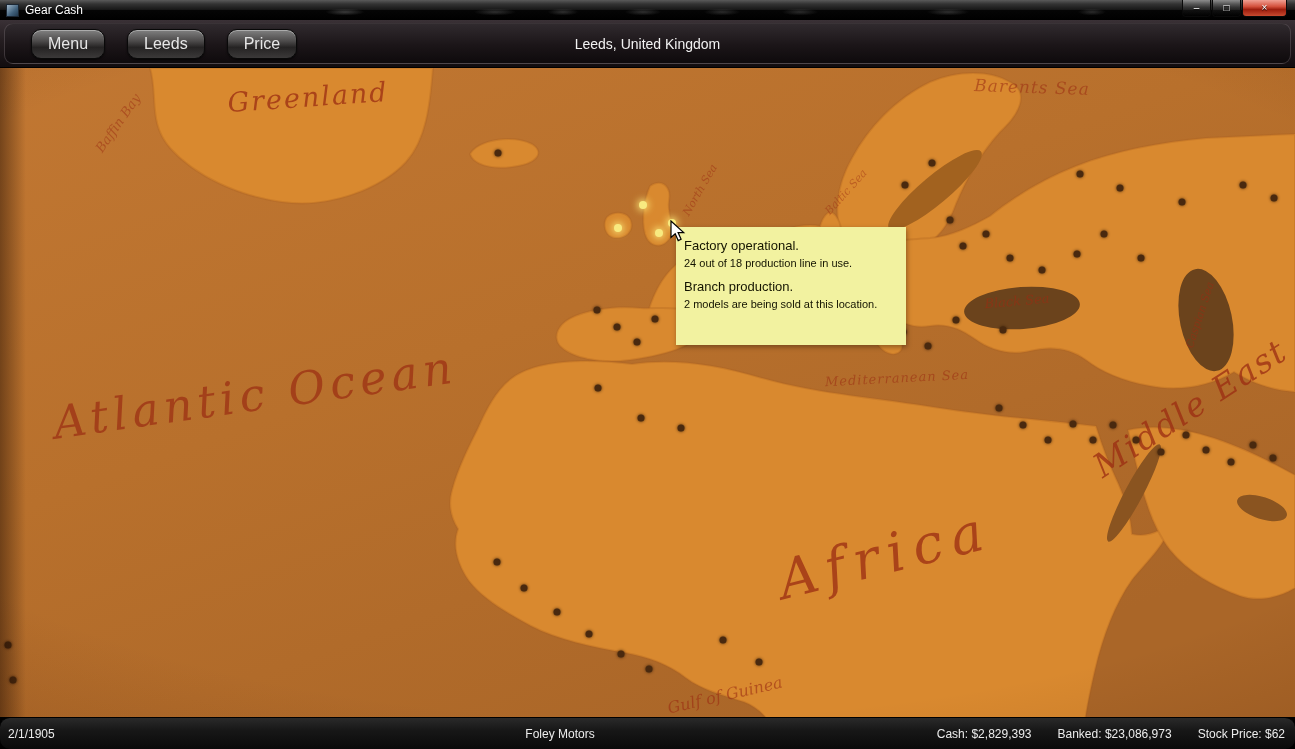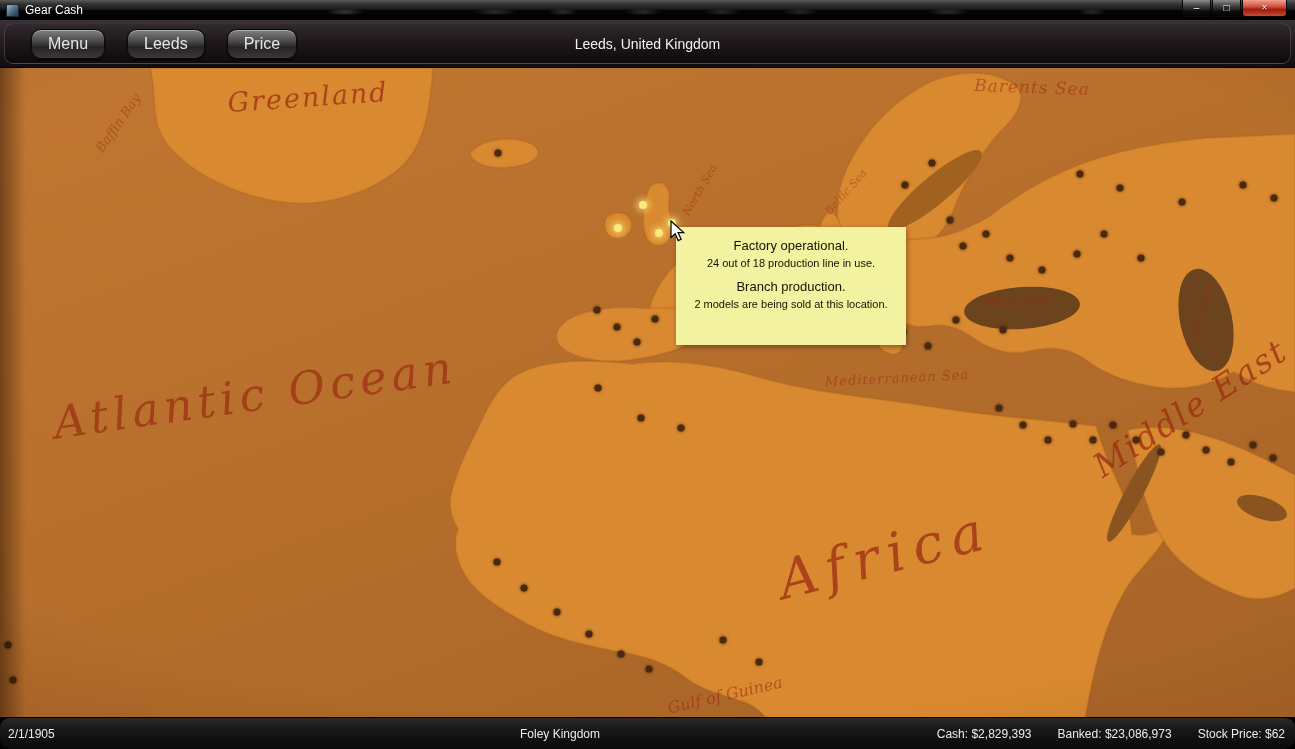--- a/index.html
+++ b/index.html
@@ -68,21 +68,21 @@
   .dot.hl { width: 8px; height: 8px; background: #f8ea80;
     box-shadow: 0 0 7px 2px rgba(250,230,120,0.85); }
   .vignette { position: absolute; inset: 0; pointer-events: none;
     background:
       linear-gradient(90deg, rgba(25,8,0,0.45), transparent 2%),
       radial-gradient(ellipse 120% 100% at 50% 45%, rgba(0,0,0,0) 55%, rgba(60,20,0,0.18) 80%, rgba(35,10,0,0.48) 100%);
   }
   .tooltip {
     position: absolute; left: 676px; top: 159px; width: 230px; height: 118px;
     background: #f2f2a0; box-shadow: 1px 2px 5px rgba(0,0,0,0.35);
-    color: #141400; text-align: center; padding: 11px 8px 0; font-size: 11px;
+    color: #141400; padding: 11px 8px 0; font-size: 11px;
   }
   .tt-head { font-size: 13px; margin-bottom: 4px; }
   .tt-body { font-size: 11px; line-height: 1.15; margin-bottom: 9px; }
   .cursor { position: absolute; left: 670px; top: 152px; width: 17px; height: 24px; pointer-events: none; }
 
   
   .statusbar { height: 32px; position: relative; display: flex; align-items: center;
     background: linear-gradient(#2a2a2a, #171717 40%, #0a0a0a); border-top: 1px solid #000;
     color: #ececec; font-size: 12px; border-radius: 10px; }
   .sb-date { margin-left: 8px; }
@@ -221,19 +221,19 @@
 
   <div class="cursor">
     <svg width="17" height="24" viewBox="0 0 17 24">
       <polygon points="1,1 1,17.5 5.2,13.8 8.2,20.6 11.1,19.3 8.1,12.6 13.7,12.6" fill="#ffffff" stroke="#000000" stroke-width="1.2"></polygon>
     </svg>
   </div>
 </div>
 
 <div class="statusbar">
   <span class="sb-date">2/1/1905</span>
-  <span class="sb-company">Foley Kingdom</span>
+  <span class="sb-company">Foley Motors</span>
   <div class="sb-right">
     <span>Cash: $2,829,393</span>
     <span>Banked: $23,086,973</span>
     <span>Stock Price: $62</span>
   </div>
 </div>
 
 </body></html>

